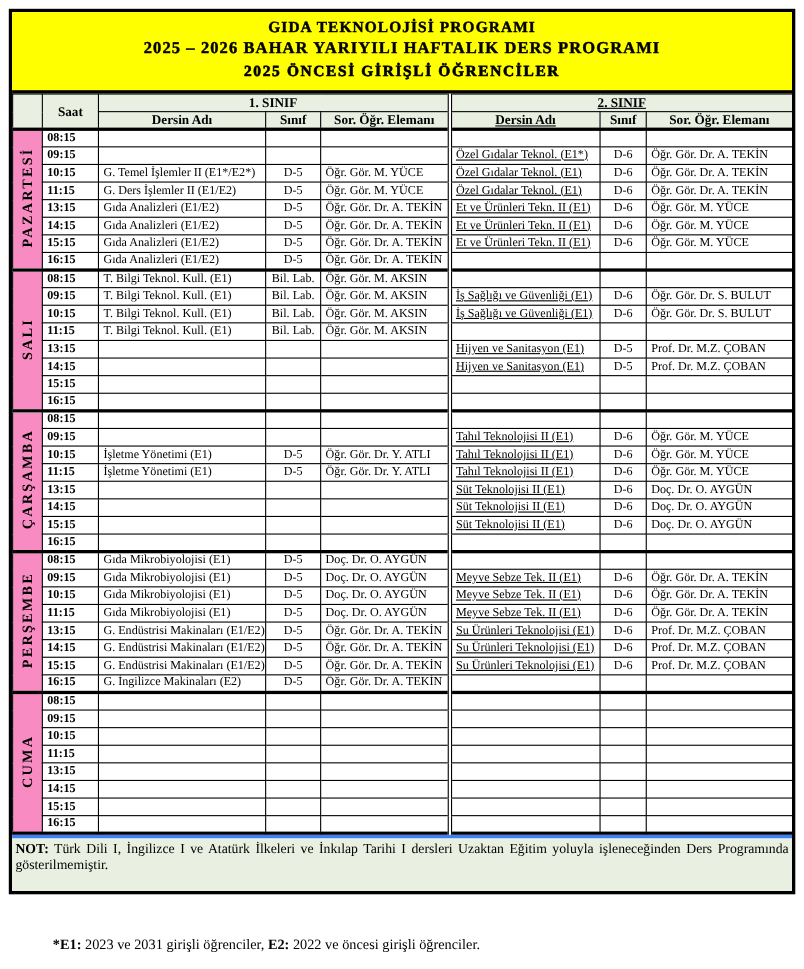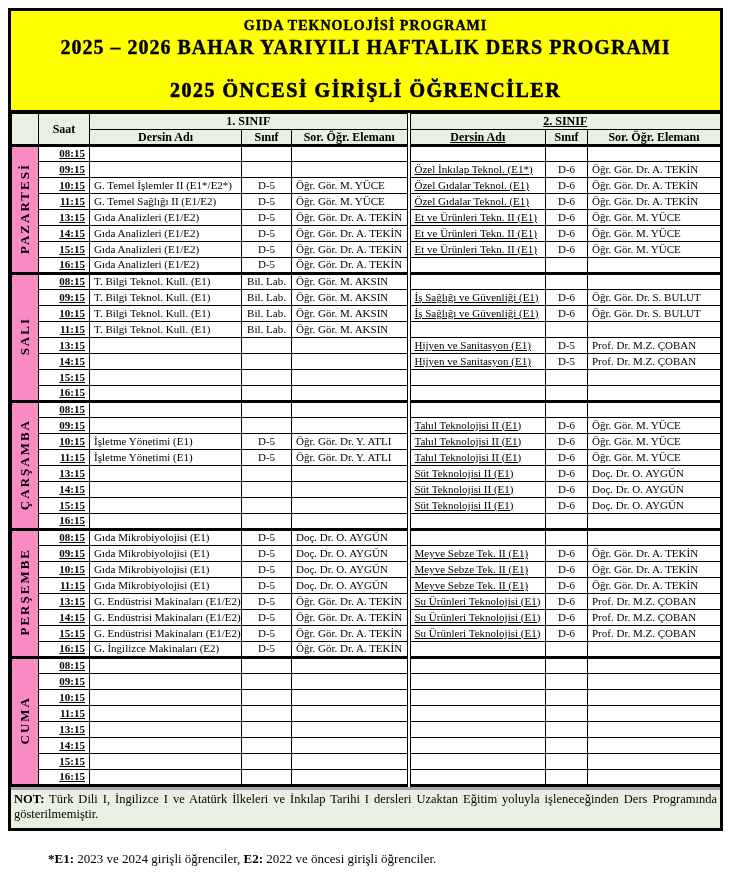--- a/index.html
+++ b/index.html
@@ -15,22 +15,22 @@
     border:3px solid #000;
   }
   
   .title-block {
     background:var(--c-yellow,#ffff00);
     border-bottom:3px solid #000;
     text-align:center;
     padding:7px 4px 8px 4px;
   }
   .title-1 { font-size:14px; font-weight:bold; letter-spacing:1px; -webkit-text-stroke:0.4px #000; }
-  .title-2 { font-size:20px; font-weight:bold; letter-spacing:1px; -webkit-text-stroke:0.4px #000; margin-top:2px; }
-  .title-3 { font-size:20px; font-weight:bold; letter-spacing:1.5px; -webkit-text-stroke:0.6px #000; margin-top:20px; }
+  .title-2 { font-size:15px; font-weight:bold; letter-spacing:1px; -webkit-text-stroke:0.4px #000; margin-top:2px; }
+  .title-3 { font-size:14px; font-weight:bold; letter-spacing:1.5px; -webkit-text-stroke:0.6px #000; margin-top:5px; }
   
   table.schedule { border-collapse:collapse; width:100%; table-layout:fixed; }
   table.schedule th, table.schedule td {
     border:1px solid #000;
     padding:0 4px;
     font-size:11px;
     line-height:1.05;
     overflow:hidden;
     white-space:nowrap;
     height:16px;
@@ -53,29 +53,29 @@
   }
   .day-text {
     display:inline-block;
     writing-mode:vertical-rl;
     transform:rotate(180deg);
     font-weight:bold;
     font-size:13px;
     letter-spacing:2px;
     white-space:nowrap;
   }
-  td.time { font-weight:bold; text-align:right; font-size:12.5px;text-decoration:underline; }
+  td.time { font-weight:bold; text-align:left; font-size:12.5px; }
   td.c-sinif { text-align:center; }
   td.c-ders, td.c-sor { text-align:left; }
   .dbl { border-left:4px double #000 !important;text-decoration:underline; }
   
   .note {
-    border-top:3px solid #a3a3a3;
+    border-top:3px solid #3b82f6;
     background:var(--c-green,#e9f0e1);
-    padding:2px 3px 6px 3px;
+    padding:2px 3px 16px 3px;
     font-size:12.5px;
     line-height:1.18;
     text-align:justify;
   }
   .note b { font-weight:bold; }
   
   .footnote {
     position:absolute; left:48px; top:851px;
     font-size:13px;
   }
@@ -129,36 +129,36 @@
             <td class="c-sor"></td>
             <td class="c-ders dbl"></td>
             <td class="c-sinif"></td>
             <td class="c-sor"></td>
           </tr>
           <tr>
             <td class="time">09:15</td>
             <td class="c-ders"></td>
             <td class="c-sinif"></td>
             <td class="c-sor"></td>
-            <td class="c-ders dbl">Özel İnkılap Teknol. (E1*)</td>
+            <td class="c-ders dbl">Özel Gıdalar Teknol. (E1*)</td>
             <td class="c-sinif">D-6</td>
             <td class="c-sor">Öğr. Gör. Dr. A. TEKİN</td>
           </tr>
           <tr>
             <td class="time">10:15</td>
             <td class="c-ders">G. Temel İşlemler II (E1*/E2*)</td>
             <td class="c-sinif">D-5</td>
             <td class="c-sor">Öğr. Gör. M. YÜCE</td>
             <td class="c-ders dbl">Özel Gıdalar Teknol. (E1)</td>
             <td class="c-sinif">D-6</td>
             <td class="c-sor">Öğr. Gör. Dr. A. TEKİN</td>
           </tr>
           <tr>
             <td class="time">11:15</td>
-            <td class="c-ders">G. Temel Sağlığı II (E1/E2)</td>
+            <td class="c-ders">G. Ders İşlemler II (E1/E2)</td>
             <td class="c-sinif">D-5</td>
             <td class="c-sor">Öğr. Gör. M. YÜCE</td>
             <td class="c-ders dbl">Özel Gıdalar Teknol. (E1)</td>
             <td class="c-sinif">D-6</td>
             <td class="c-sor">Öğr. Gör. Dr. A. TEKİN</td>
           </tr>
           <tr>
             <td class="time">13:15</td>
             <td class="c-ders">Gıda Analizleri (E1/E2)</td>
             <td class="c-sinif">D-5</td>
@@ -496,14 +496,14 @@
           </tr>
         </tbody>
       </table>
 
     <div class="note">
       <b>NOT:</b><span> Türk Dili I, İngilizce I ve Atatürk İlkeleri ve İnkılap Tarihi I dersleri Uzaktan Eğitim yoluyla işleneceğinden Ders Programında gösterilmemiştir.</span>
     </div>
 
   </div>
 
-  <div class="footnote" id="footnote"><b>*E1:</b><span> 2023 ve 2024 girişli öğrenciler, </span><b>E2:</b><span> 2022 ve öncesi girişli öğrenciler.</span></div>
+  <div class="footnote" id="footnote"><b>*E1:</b><span> 2023 ve 2031 girişli öğrenciler, </span><b>E2:</b><span> 2022 ve öncesi girişli öğrenciler.</span></div>
 </div>
 
 </body></html>

